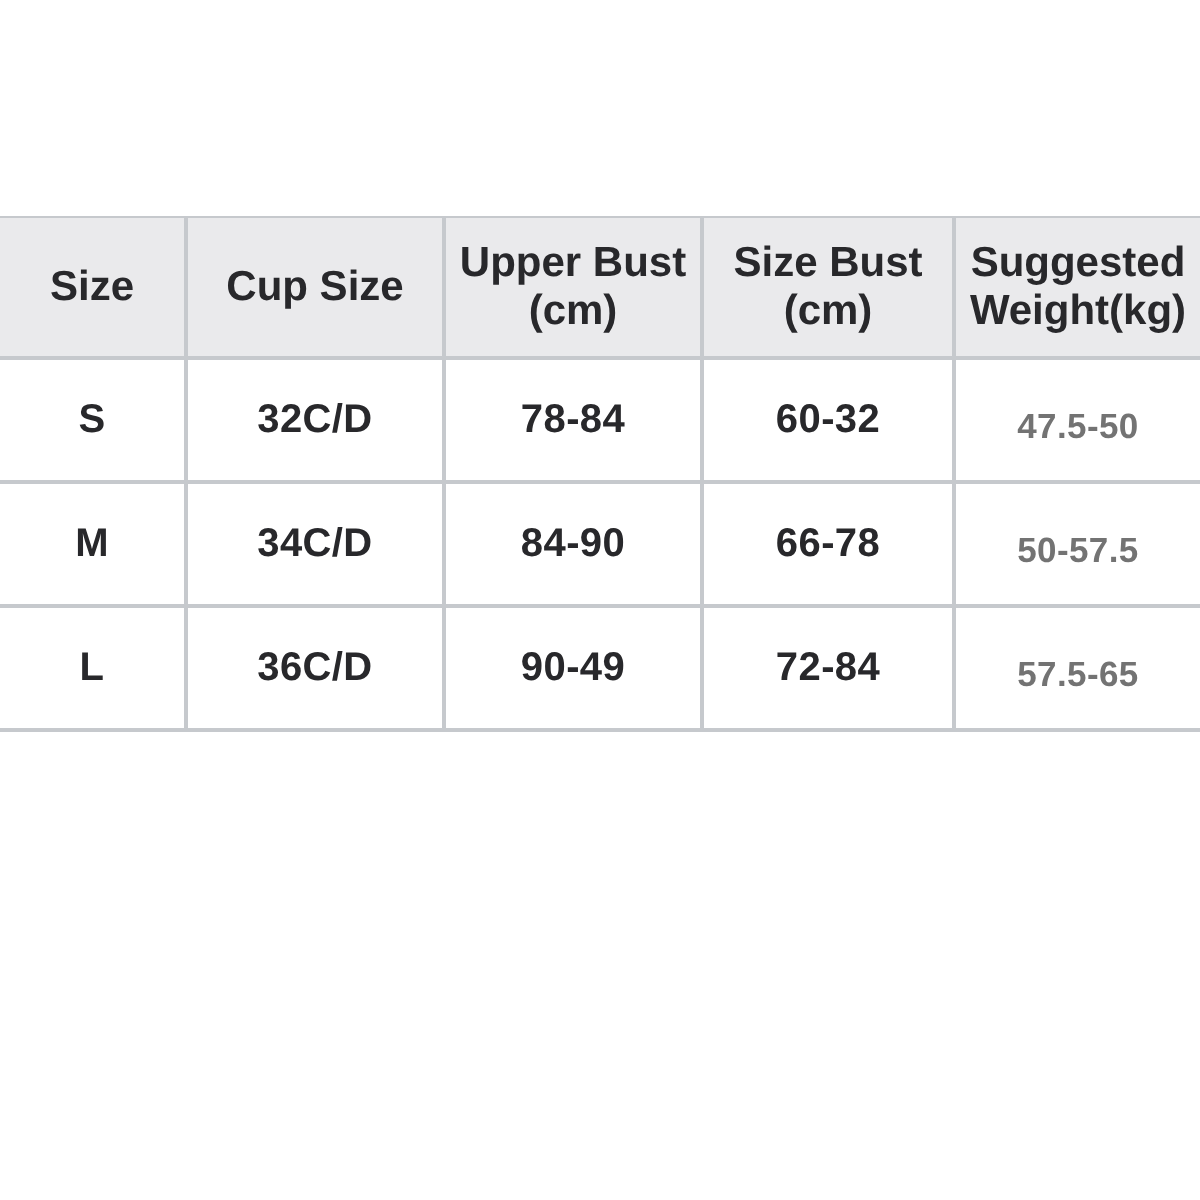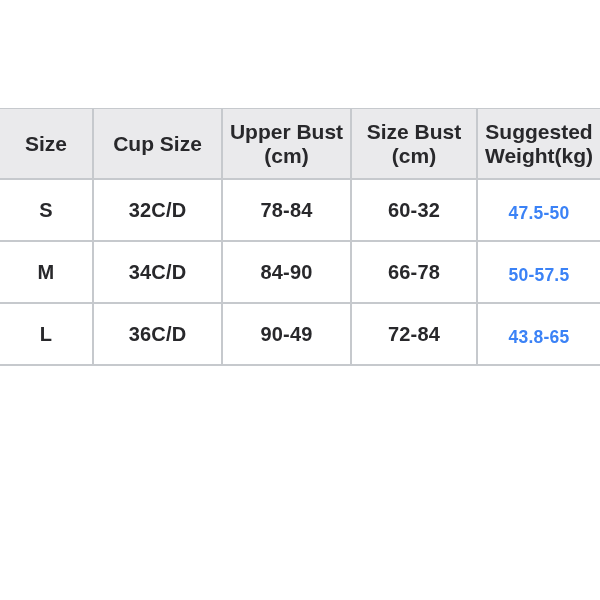--- a/index.html
+++ b/index.html
@@ -47,21 +47,21 @@
   .size-chart tbody td {
     height: 60px;
     font-size: 20px;
     background: #ffffff;
     letter-spacing: 0.2px;
   }
   .size-chart tbody td.wt {
     font-size: 17.5px;
     height: auto;
     padding-top: 7px;
-    color: #3b82f6;
+    color: #737373;
   }
 </style>
 </head>
 <body>
 
 <table class="size-chart">
   <colgroup>
     <col style="width:93px">
     <col style="width:129px">
     <col style="width:129px">
@@ -93,16 +93,16 @@
       <td>34C/D</td>
       <td>84-90</td>
       <td>66-78</td>
       <td class="wt">50-57.5</td>
     </tr>
     <tr>
       <td>L</td>
       <td>36C/D</td>
       <td>90-49</td>
       <td>72-84</td>
-      <td class="wt">43.8-65</td>
+      <td class="wt">57.5-65</td>
     </tr>
   </tbody>
 </table>
 
 </body></html>

